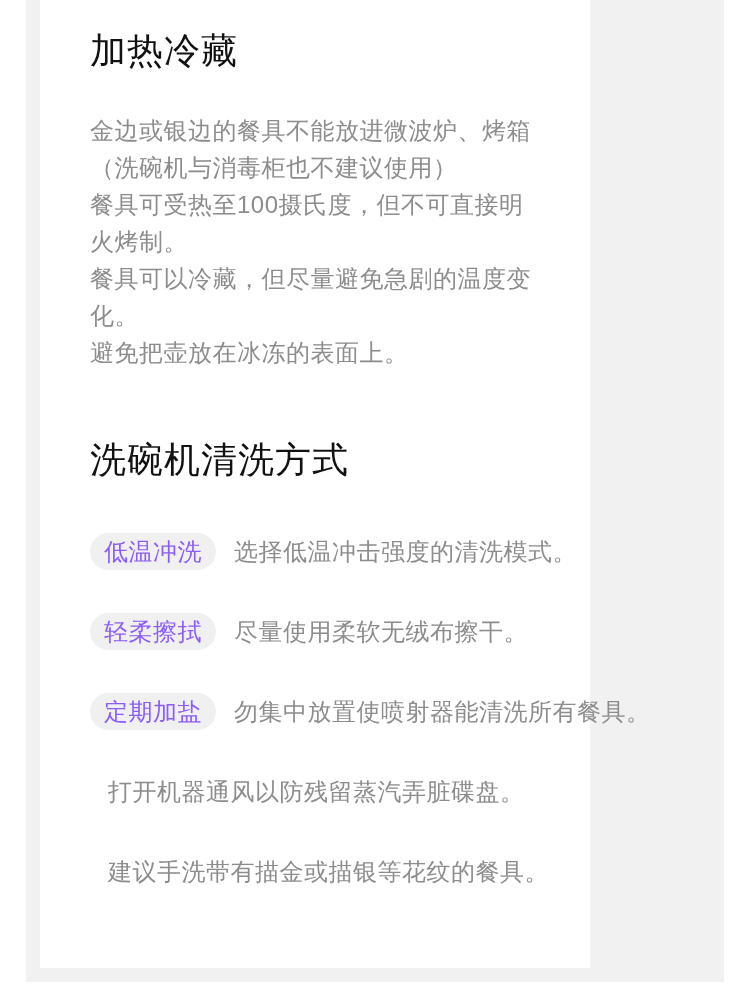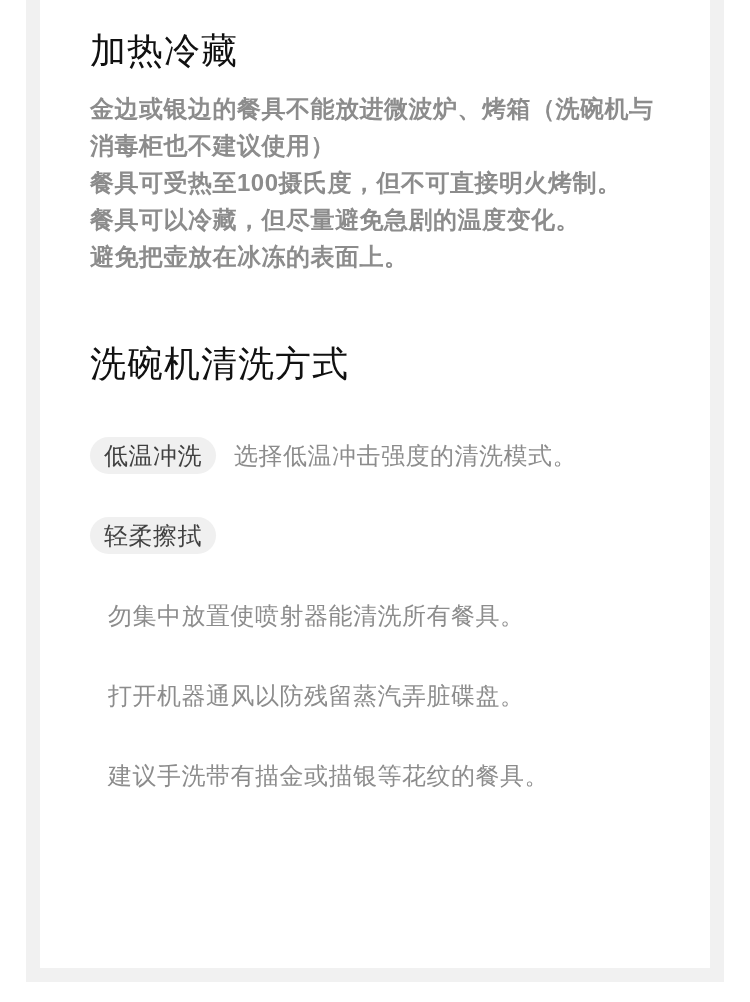--- a/index.html
+++ b/index.html
@@ -17,61 +17,60 @@
     left: 26px;
     top: 0;
     width: 698px;
     height: 982px;
     background: #f1f1f1;
   }
   .card {
     position: absolute;
     left: 40px;
     top: 0;
-    width: 670px;
+    width: 550px;
     height: 968px;
     background: #ffffff;
   }
   .inner {
     padding: 26px 46px 0 50px;
   }
   h1.section-title {
     font-size: 36px;
     line-height: 50px;
     font-weight: 500;
     color: #111111;
     letter-spacing: 1px;
   }
   .paragraphs {
-    margin-top: 14px;
+    margin-top: 36px;
     font-size: 24px;
     line-height: 37px;
     color: #8c8c8c;
     letter-spacing: 0.5px;
     word-break: break-all;
-    font-weight: bold;
   }
   .section-2-title {
     margin-top: 64px;
   }
   .items {
     margin-top: 48px;
   }
   .item-row {
     display: flex;
     align-items: center;
     height: 37px;
   }
   .item-row + .item-row {
     margin-top: 43px;
   }
   .tag {
     flex: 0 0 auto;
     background: #f0f0f0;
-    color: #404040;
+    color: #8b5cf6;
     font-size: 24px;
     height: 37px;
     line-height: 37px;
     border-radius: 19px;
     padding: 0 14px;
     letter-spacing: 0.5px;
     white-space: nowrap;
   }
   .desc {
     margin-left: 18px;
@@ -103,23 +102,25 @@
 
     <div class="items">
 
       <div class="item-row">
         <span class="tag">低温冲洗</span>
         <span class="desc">选择低温冲击强度的清洗模式。</span>
       </div>
 
       <div class="item-row">
         <span class="tag">轻柔擦拭</span>
+        <span class="desc">尽量使用柔软无绒布擦干。</span>
       </div>
 
       <div class="item-row">
+        <span class="tag">定期加盐</span>
         <span class="desc">勿集中放置使喷射器能清洗所有餐具。</span>
       </div>
 
       <div class="item-row">
         <span class="desc">打开机器通风以防残留蒸汽弄脏碟盘。</span>
       </div>
 
 
       <div class="item-row">
         <span class="desc">建议手洗带有描金或描银等花纹的餐具。</span>

